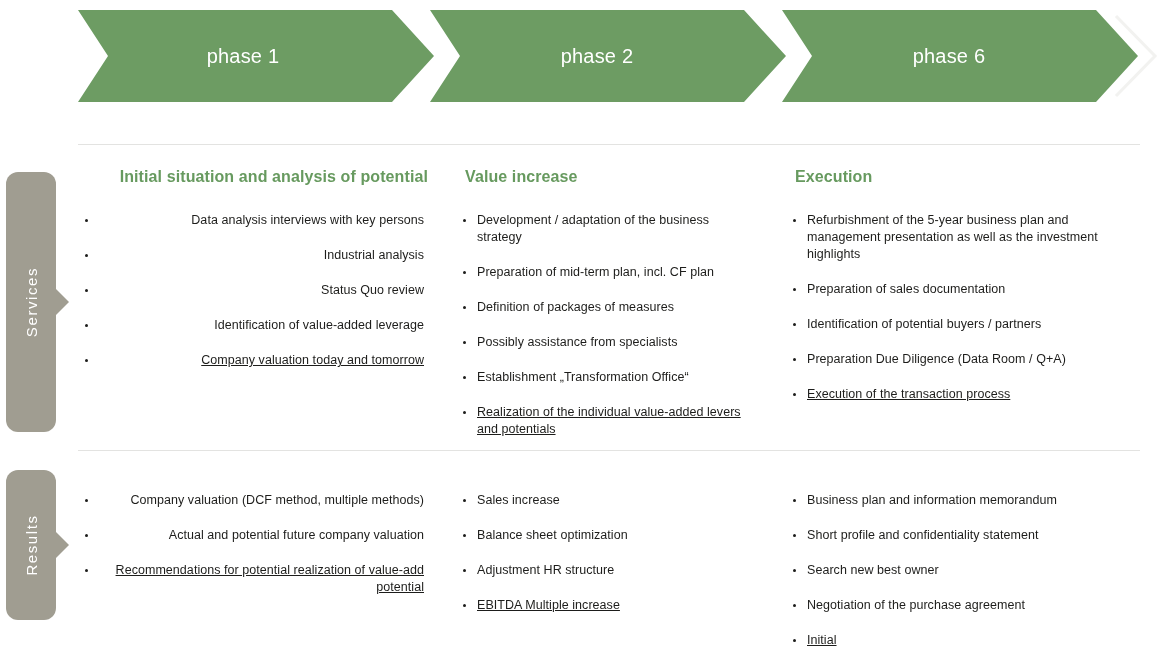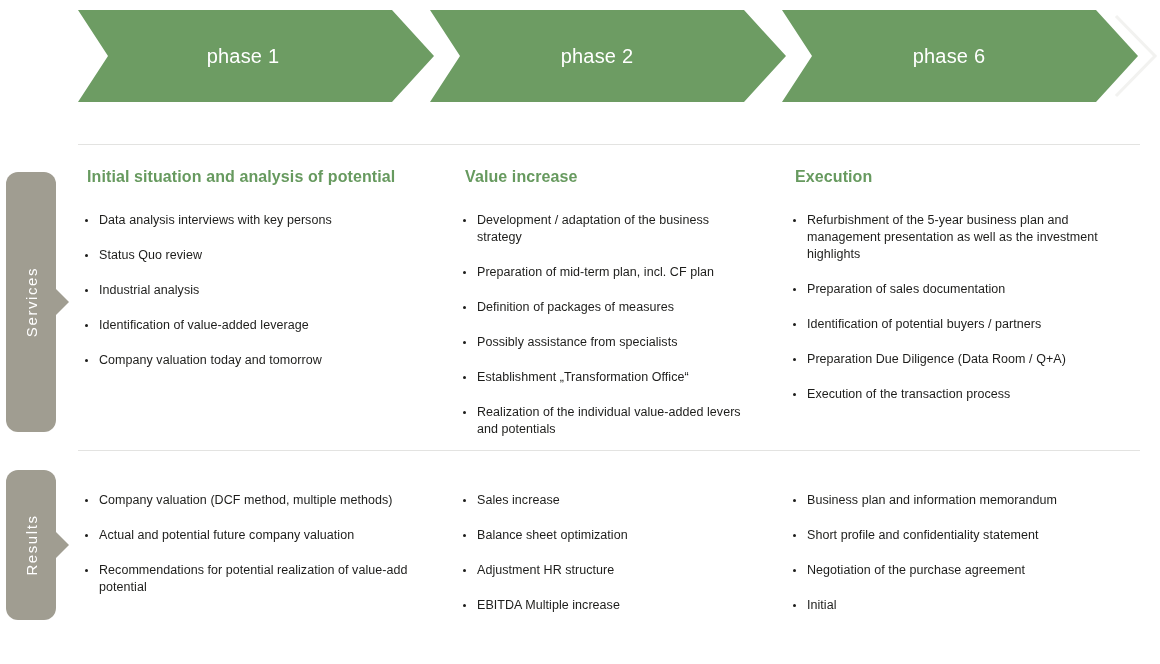--- a/index.html
+++ b/index.html
@@ -78,21 +78,21 @@
   .content {
     position: absolute;
     left: 78px;
     width: 1070px;
   }
   .content.services-block { top: 168px; }
   .content.results-block  { top: 488px; }
 
   .cols { display: flex; }
   .col  { position: relative; }
-  .col.c1 { width: 378px; padding-right: 28px; }
+  .col.c1 { width: 378px; padding-right: 28px; text-align: right; }
   .col.c2 { width: 330px; padding-right: 28px; }
   .col.c3 { width: 362px; }
 
   .col-heading {
     color: #679a5f;
     font-size: 16px;
     font-weight: bold;
     letter-spacing: .1px;
     margin: 0 0 26px 9px;
   }
@@ -112,21 +112,21 @@
     letter-spacing: .05px;
   }
   ul.bullets li:before {
     content: "";
     position: absolute;
     left: 3px; top: 7px;
     width: 3px; height: 3px;
     border-radius: 50%;
     background: #1d1d1b;
   }
-  ul.bullets li:last-child { margin-bottom: 0; }
+  ul.bullets li:last-child { margin-bottom: 0; text-decoration: underline; }
 </style>
 </head>
 <body>
 
 <div id="root">
 
   <div class="phase-bar">
     <svg width="1160" height="92" viewBox="0 0 1160 92" xmlns="http://www.w3.org/2000/svg">
 
       <polygon points="78,0 392,0 434,46 392,92 78,92 108,46" fill="#6d9c63"></polygon>
@@ -156,22 +156,22 @@
     <span class="tab-text">Results</span>
     <span class="tab-arrow"></span>
   </div>
 
   <div class="content services-block">
     <div class="cols">
       <div class="col c1">
         <div class="col-heading">Initial situation and analysis of potential</div>
         <ul class="bullets">
             <li>Data analysis interviews with key persons</li>
+            <li>Industrial analysis</li>
             <li>Status Quo review</li>
-            <li>Industrial analysis</li>
             <li>Identification of value-added leverage</li>
             <li>Company valuation today and tomorrow</li>
           </ul>
       </div>
       <div class="col c2">
         <div class="col-heading">Value increase</div>
         <ul class="bullets">
             <li>Development / adaptation of the business strategy</li>
             <li>Preparation of mid-term plan, incl. CF plan</li>
             <li>Definition of packages of measures</li>
@@ -207,20 +207,21 @@
             <li>Sales increase</li>
             <li>Balance sheet optimization</li>
             <li>Adjustment HR structure</li>
             <li>EBITDA Multiple increase</li>
           </ul>
       </div>
       <div class="col c3">
         <ul class="bullets">
             <li>Business plan and information memorandum</li>
             <li>Short profile and confidentiality statement</li>
+            <li>Search new best owner</li>
             <li>Negotiation of the purchase agreement</li>
             <li>Initial</li>
           </ul>
       </div>
     </div>
   </div>
 
 </div>
 
 </body></html>

